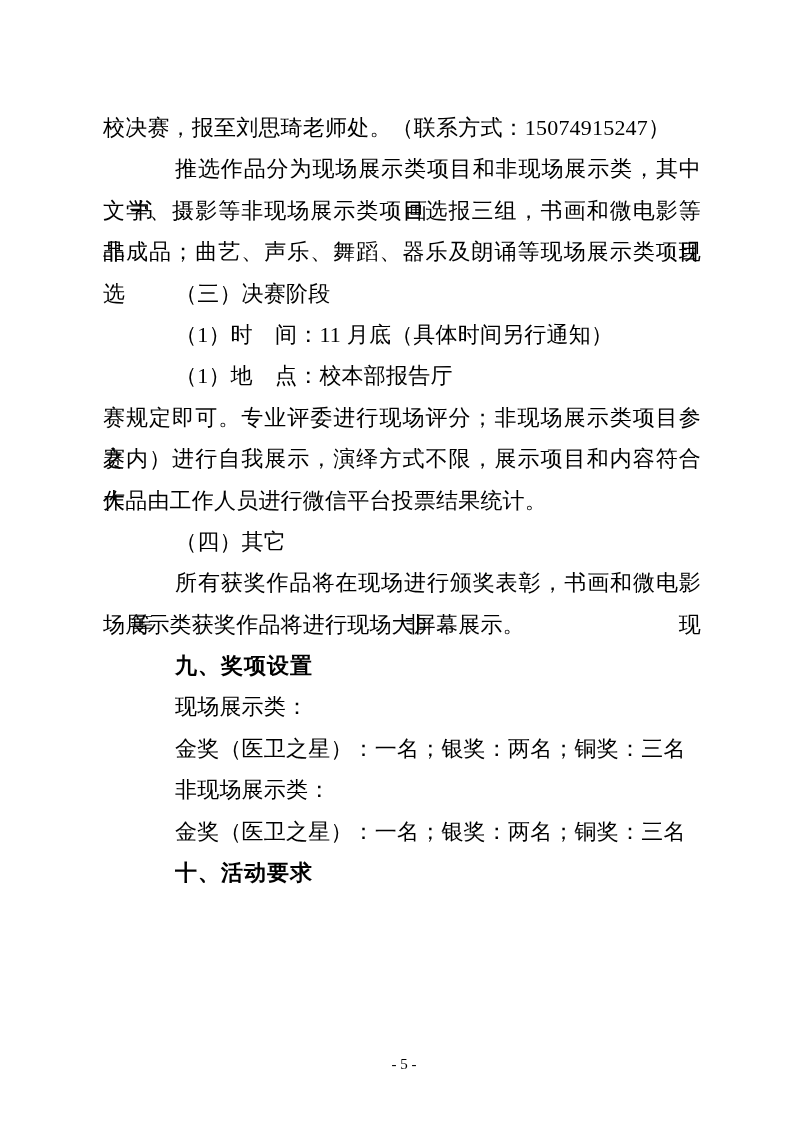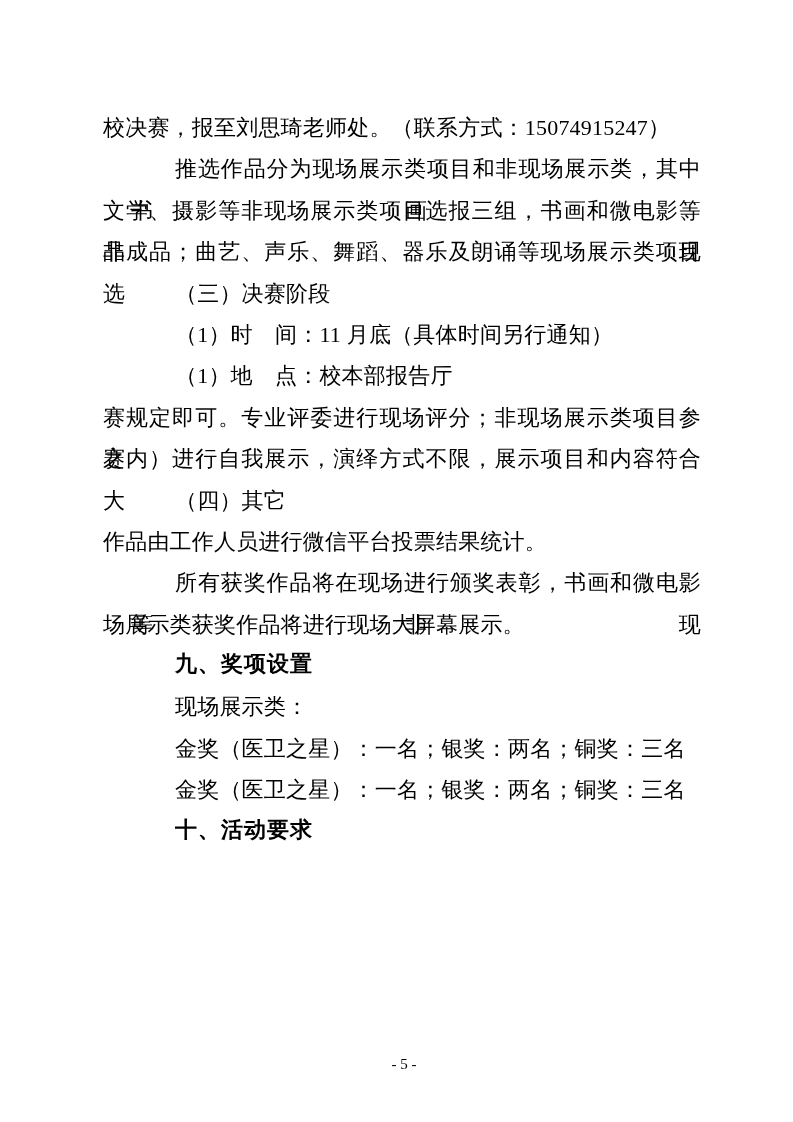--- a/index.html
+++ b/index.html
@@ -40,21 +40,21 @@
     margin-left: 28px;
   }
   
   .just {
     white-space: normal;
     text-align: justify;
     text-align-last: justify;
   }
   .heading {
     font-weight: 700;
-    font-family: Liberation Mono, monospace;
+    font-family: Liberation Serif, serif;
     letter-spacing: 1px;
   }
   .footer {
     position: absolute;
     left: 0;
     top: 1031px;
     width: 793px;
     text-align: center;
     font-size: 15px;
     line-height: 22px;
@@ -68,27 +68,28 @@
   <div class="content">
     <div class="line">校决赛，报至刘思琦老师处。（联系方式：15074915247）</div>
     <div class="line indent just">推选作品分为现场展示类项目和非现场展示类，其中书画、</div>
     <div class="line just">文学、摄影等非现场展示类项目选报三组，书画和微电影等非现</div>
     <div class="line just">品成品；曲艺、声乐、舞蹈、器乐及朗诵等现场展示类项目选</div>
     <div class="line indent">（三）决赛阶段</div>
     <div class="line indent">（1）时　间：11 月底（具体时间另行通知）</div>
     <div class="line indent">（1）地　点：校本部报告厅</div>
     <div class="line just">赛规定即可。专业评委进行现场评分；非现场展示类项目参赛</div>
     <div class="line just">之内）进行自我展示，演绎方式不限，展示项目和内容符合大</div>
+    <div class="line">作品由工作人员进行微信平台投票结果统计。</div>
     <div class="line indent">（四）其它</div>
-    <div class="line">作品由工作人员进行微信平台投票结果统计。</div>
     <div class="line indent just">所有获奖作品将在现场进行颁奖表彰，书画和微电影等非现</div>
     <div class="line">场展示类获奖作品将进行现场大屏幕展示。</div>
     <div class="line indent heading">九、奖项设置</div>
     <div class="line indent">现场展示类：</div>
     <div class="line indent">金奖（医卫之星）：一名；银奖：两名；铜奖：三名</div>
+    <div class="line indent">非现场展示类：</div>
     <div class="line indent">金奖（医卫之星）：一名；银奖：两名；铜奖：三名</div>
     <div class="line indent heading">十、活动要求</div>
   </div>
 
   <div class="footer">
     <span>- 5 -</span>
   </div>
 </div>
 
 </body></html>

